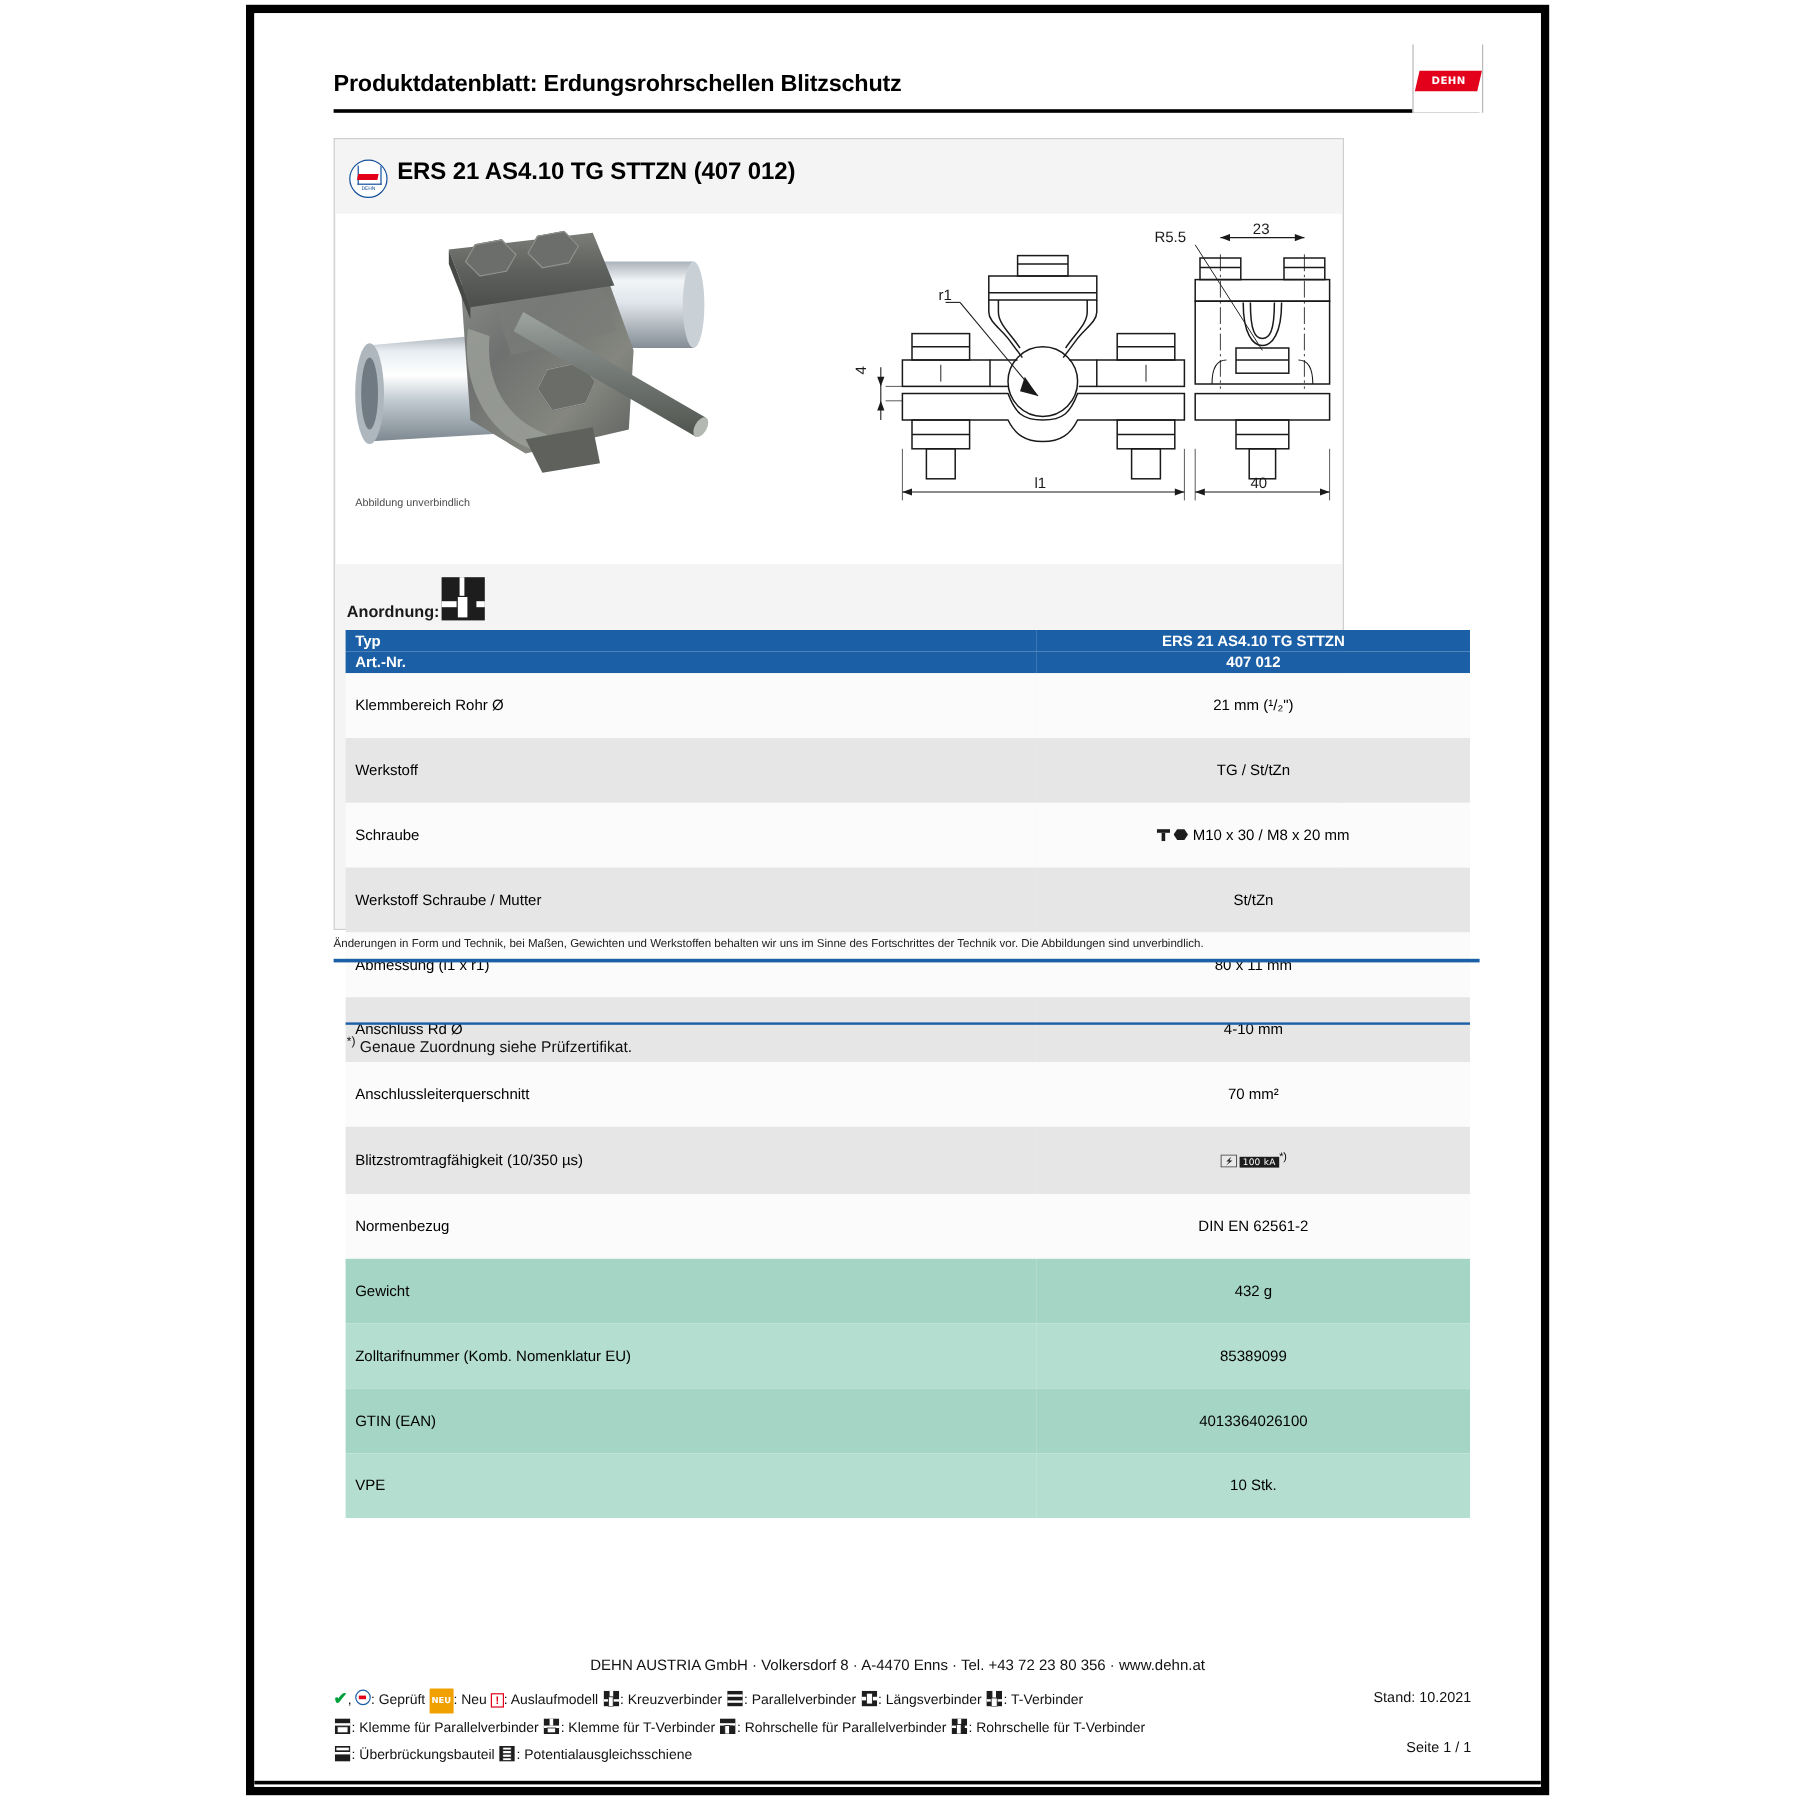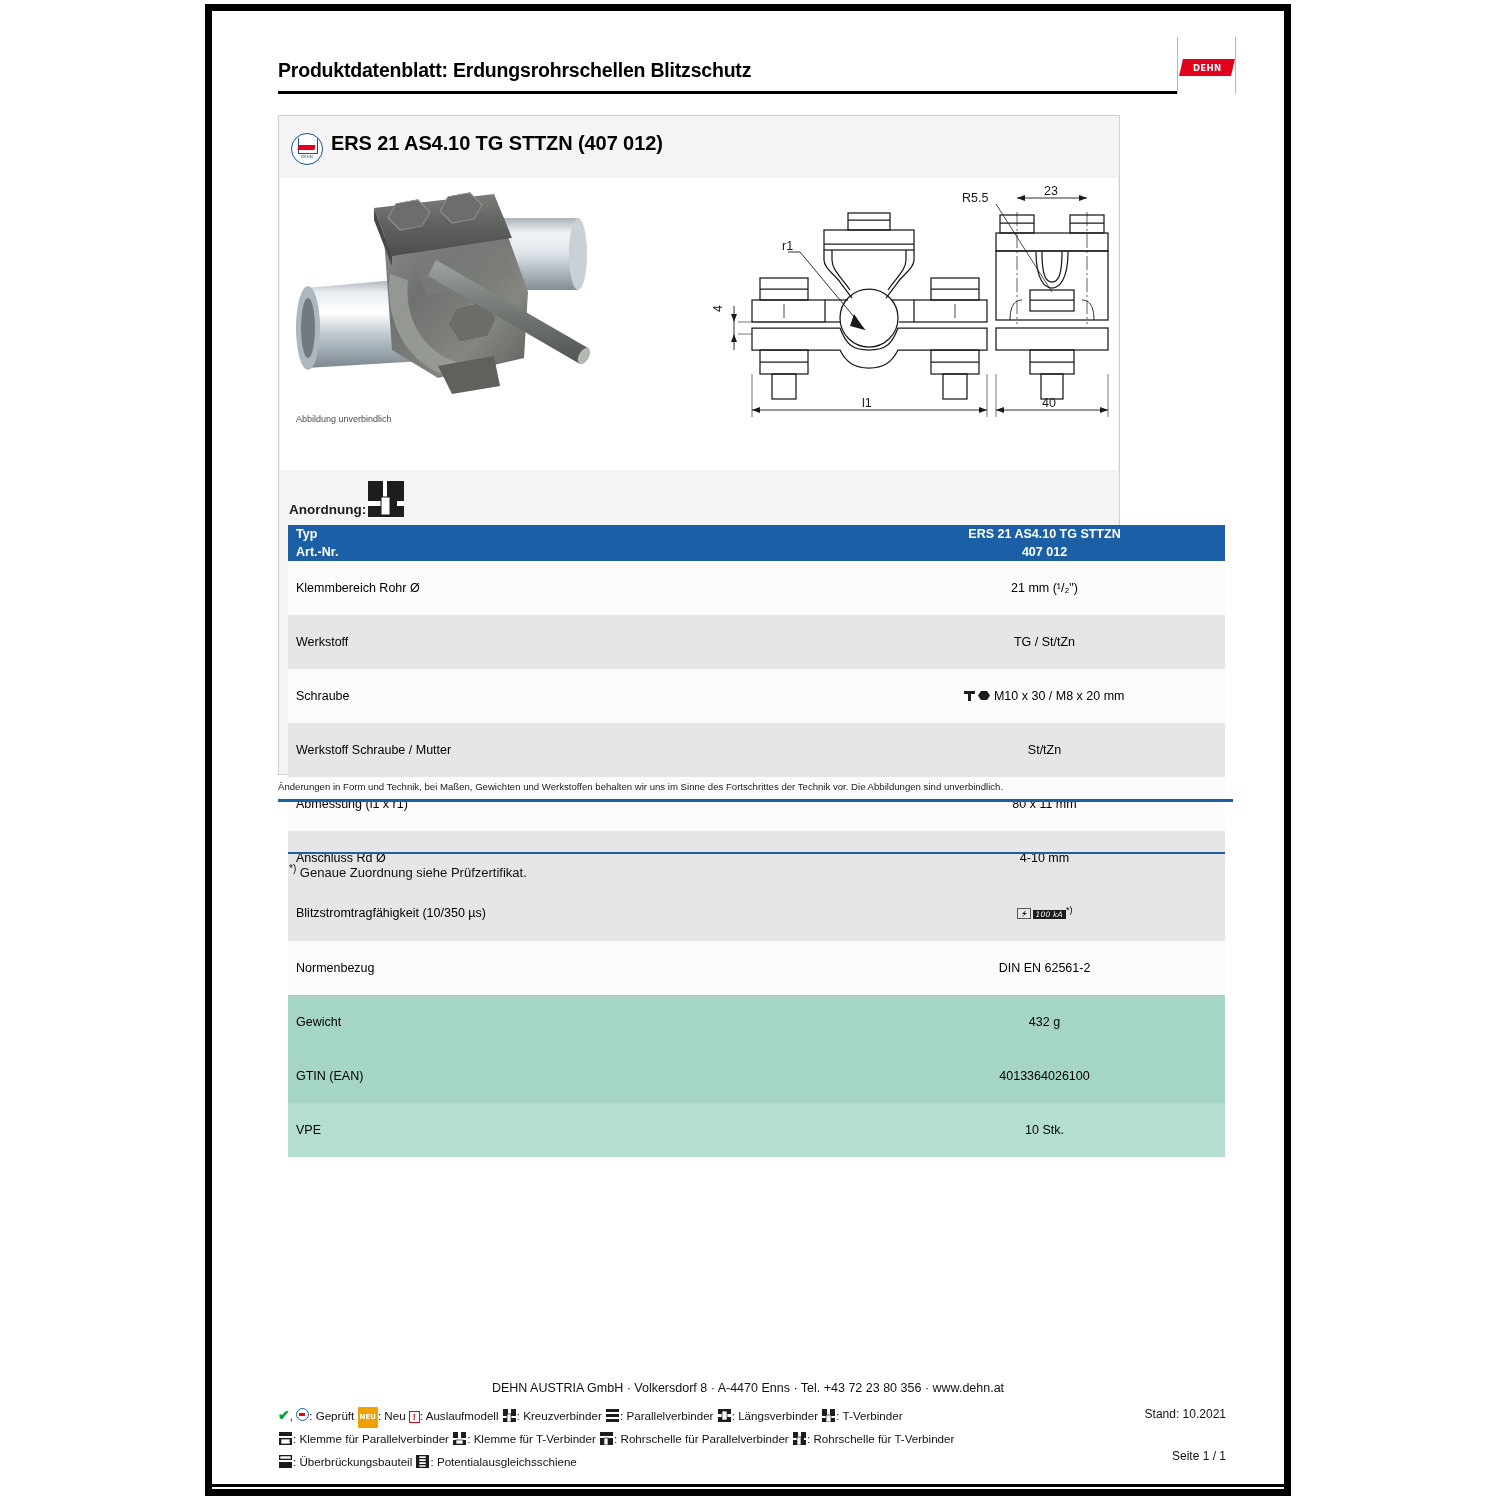--- a/index.html
+++ b/index.html
@@ -184,21 +184,21 @@
   }
   .bluecirc{
     display:inline-block;width:11px;height:11px;border-radius:50%;
     border:1.4px solid #1b5fa6;vertical-align:-1px;position:relative;background:#fff;
   }
   .bluecirc::after{
     content:"";position:absolute;left:1.5px;top:4px;width:6px;height:3px;background:#e2001a;
   }
   .kA{
     display:inline-block;background:#1d1d1d;color:#fff;font-size:7.5px;
-    padding:0px 3px;vertical-align:1px;font-family:"DejaVu Sans",sans-serif;letter-spacing:.2px;font-style:italic;
+    padding:0px 3px;vertical-align:1px;font-family:"DejaVu Sans",sans-serif;letter-spacing:.2px;
   }
   sup.star{font-size:9px;}
 </style>
 </head>
 <body>
 
 <div id="page-frame">
   <div id="sheet">
 
     <div id="doc-header">
@@ -447,34 +447,42 @@
               <td class="v">St/tZn</td>
             </tr>
             <tr class="odd">
               <td class="k">Abmessung (l1 x r1)</td>
               <td class="v">80 x 11 mm</td>
             </tr>
             <tr class="even">
               <td class="k">Anschluss Rd Ø</td>
               <td class="v">4-10 mm</td>
             </tr>
+            <tr class="odd">
+              <td class="k">Anschlussleiterquerschnitt</td>
+              <td class="v">70 mm²</td>
+            </tr>
             <tr class="even">
               <td class="k">Blitzstromtragfähigkeit (10/350 µs)</td>
               <td class="v"><span><svg width="14" height="11" viewBox="0 0 14 11" style="vertical-align:-1px">
                     <rect x="0.5" y="0.5" width="13" height="10" fill="#e9e9e9" stroke="#555"></rect>
                     <path d="M9 2 L5 6 L7.5 6 L4.5 9.5 L10 5 L7.5 5 Z" fill="#1d1d1d"></path>
                   </svg></span><span class="kA" style="margin-left: 2px;">100 kA</span><sup class="star">*)</sup></td>
             </tr>
             <tr class="odd">
               <td class="k">Normenbezug</td>
               <td class="v">DIN EN 62561-2</td>
             </tr>
             <tr class="green">
               <td class="k">Gewicht</td>
               <td class="v">432 g</td>
+            </tr>
+            <tr class="green-alt">
+              <td class="k">Zolltarifnummer (Komb. Nomenklatur EU)</td>
+              <td class="v">85389099</td>
             </tr>
             <tr class="green">
               <td class="k">GTIN (EAN)</td>
               <td class="v">4013364026100</td>
             </tr>
             <tr class="green-alt">
               <td class="k">VPE</td>
               <td class="v">10 Stk.</td>
             </tr>
           </tbody>

